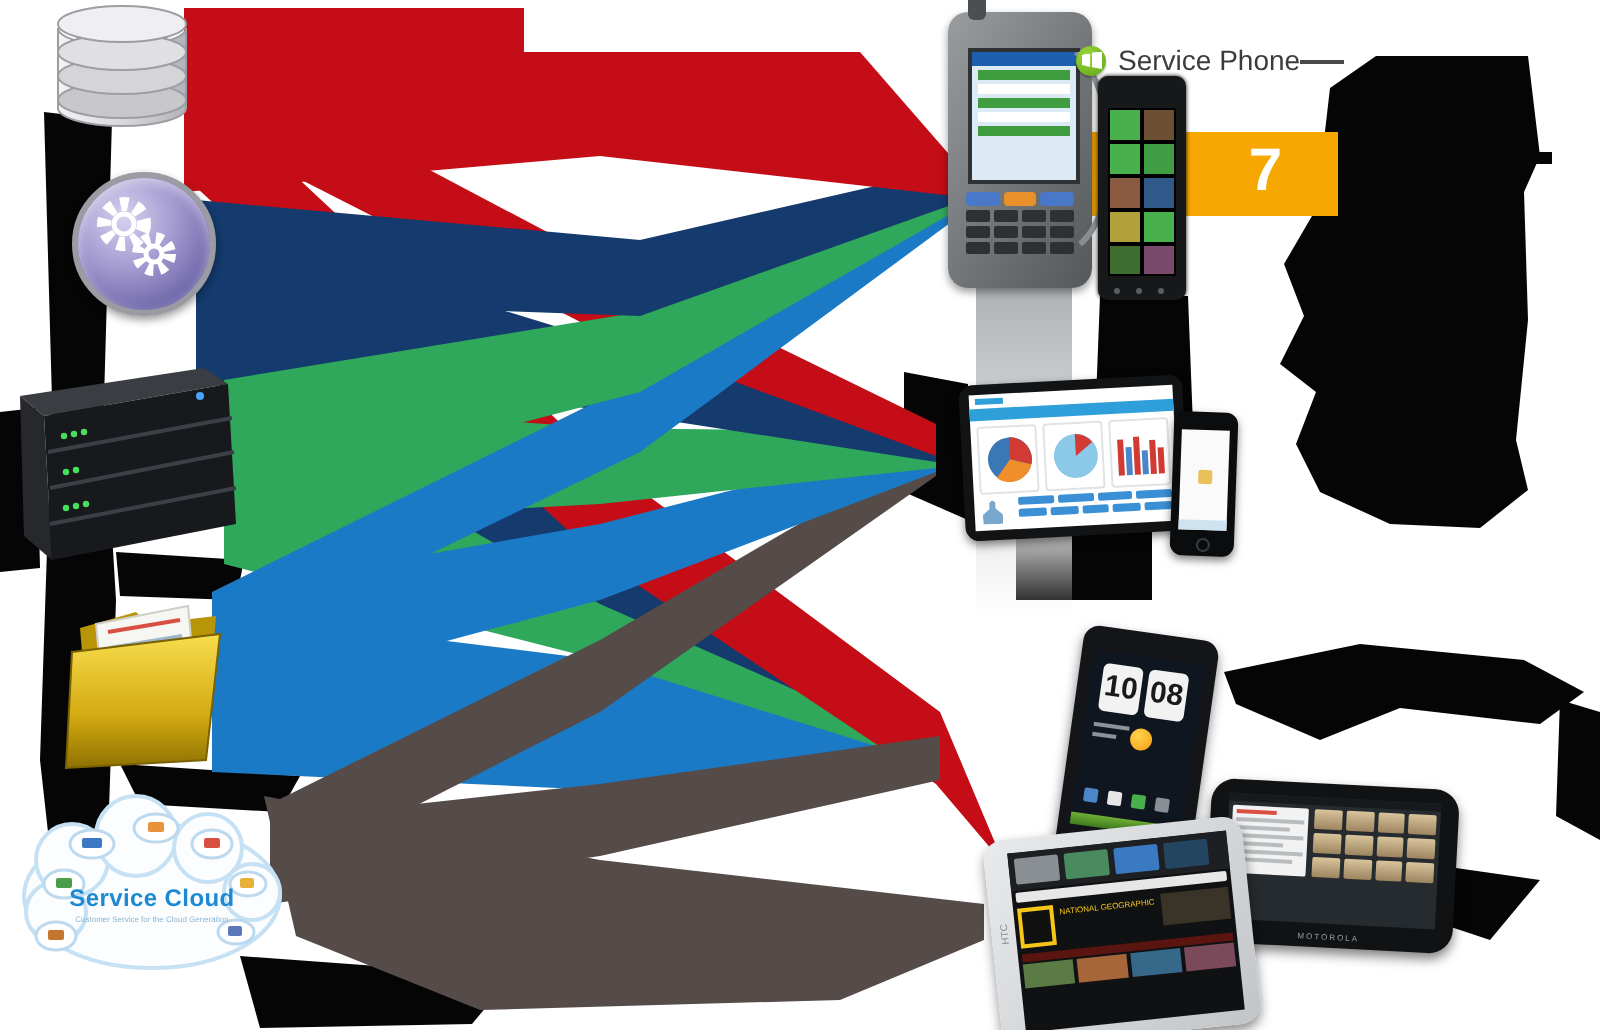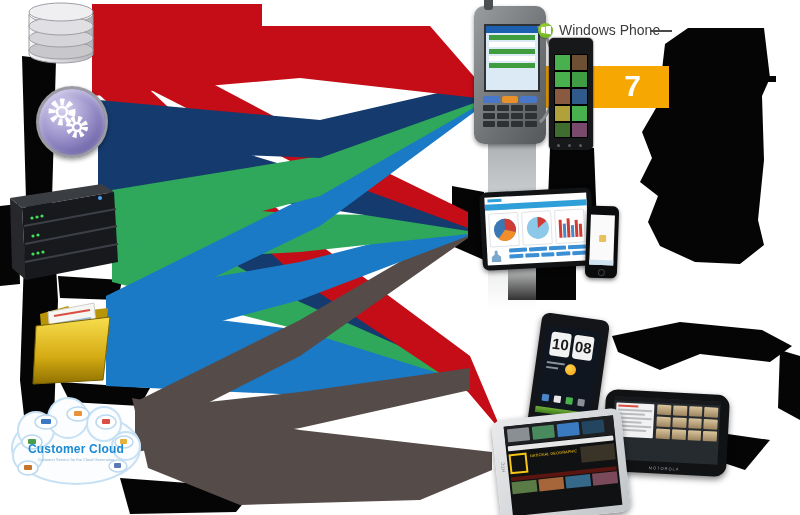--- a/index.html
+++ b/index.html
@@ -243,21 +243,21 @@
       <g>
         <rect x="35" y="29" width="10" height="5" rx="1" fill="#3b78c4"></rect>
         <rect x="68" y="21" width="8" height="5" rx="1" fill="#e8923a"></rect>
         <rect x="96" y="29" width="8" height="5" rx="1" fill="#d94f43"></rect>
         <rect x="114" y="49" width="7" height="5" rx="1" fill="#e8b13a"></rect>
         <rect x="22" y="49" width="8" height="5" rx="1" fill="#4a9e4a"></rect>
         <rect x="18" y="75" width="8" height="5" rx="1" fill="#c4762f"></rect>
         <rect x="108" y="73" width="7" height="5" rx="1" fill="#5a79b8"></rect>
       </g>
     </svg>
-    <div class="svc-title">Customer Cloud</div>
+    <div class="svc-title">Service Cloud</div>
     <div class="svc-tag">Customer Service for the Cloud Generation</div>
   </div>
 
   <div class="abs pillar"></div>
 
   <div class="abs scanner">
     <div class="scan-antenna"></div>
     <div class="scan-screen">
       <div class="scan-hdr"></div>
       <div class="scan-row"></div>
@@ -287,21 +287,21 @@
           <i></i>
         </div>
     </div>
     <svg width="30" height="120" viewBox="0 0 30 120" style="position:absolute;right:-18px;top:20px">
       <path d="M4 0 C 26 20, 26 80, 6 96" stroke="#8a8d90" stroke-width="3" fill="none"></path>
     </svg>
   </div>
 
   <div class="abs wp-logo">
     <span class="wp-flag"></span>
-    <span class="wp-text">Windows Phone</span>
+    <span class="wp-text">Service Phone</span>
   </div>
   <div class="abs wp-line"></div>
 
   <div class="abs wp-band">
     <span class="wp-seven">7</span>
   </div>
 
   <div class="abs wp7-phone">
     <div class="wp7-screen">
       <i class="tile" style="left:1px;top:1px;background:#48b04c"></i>

